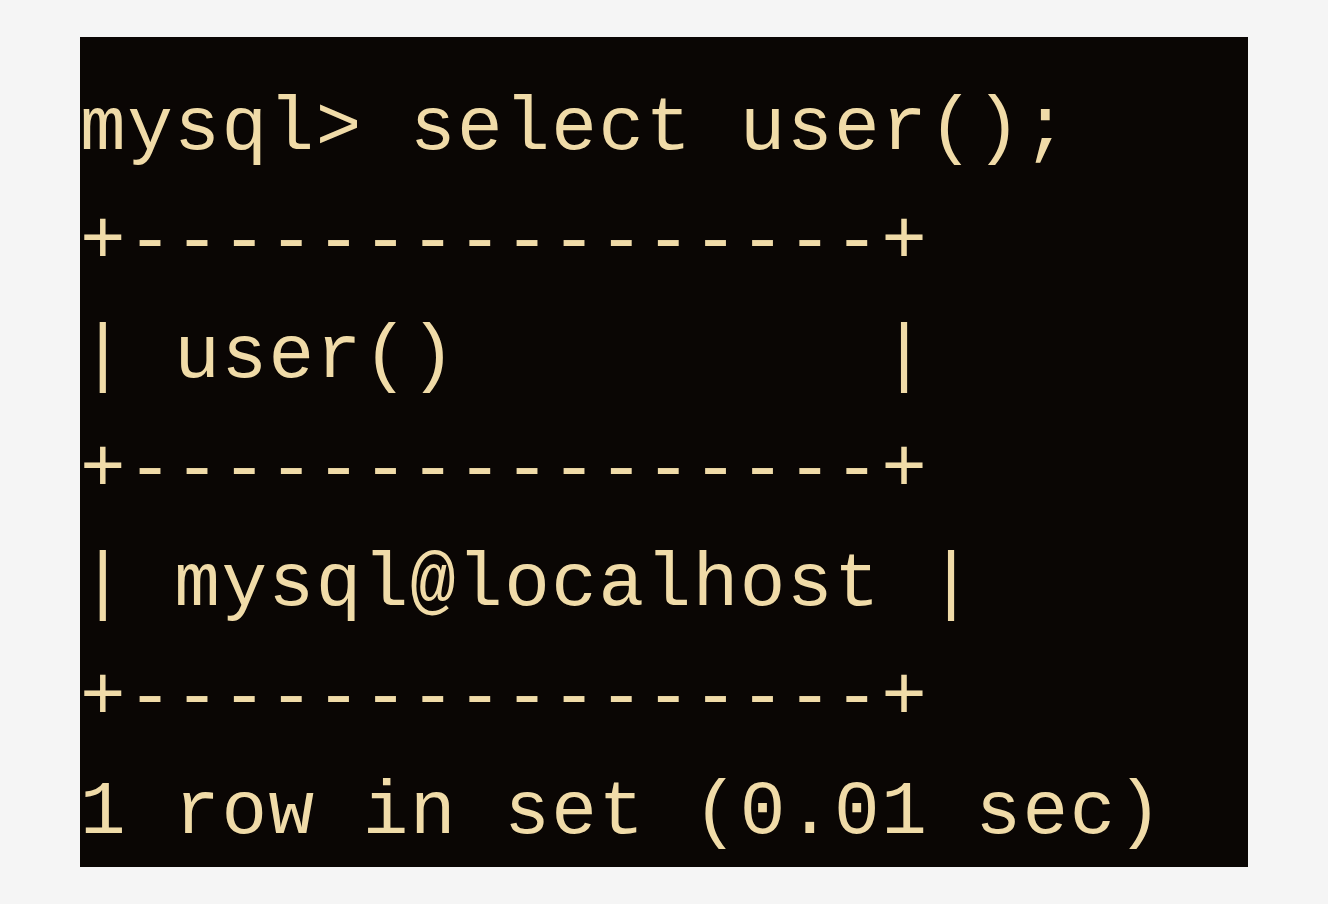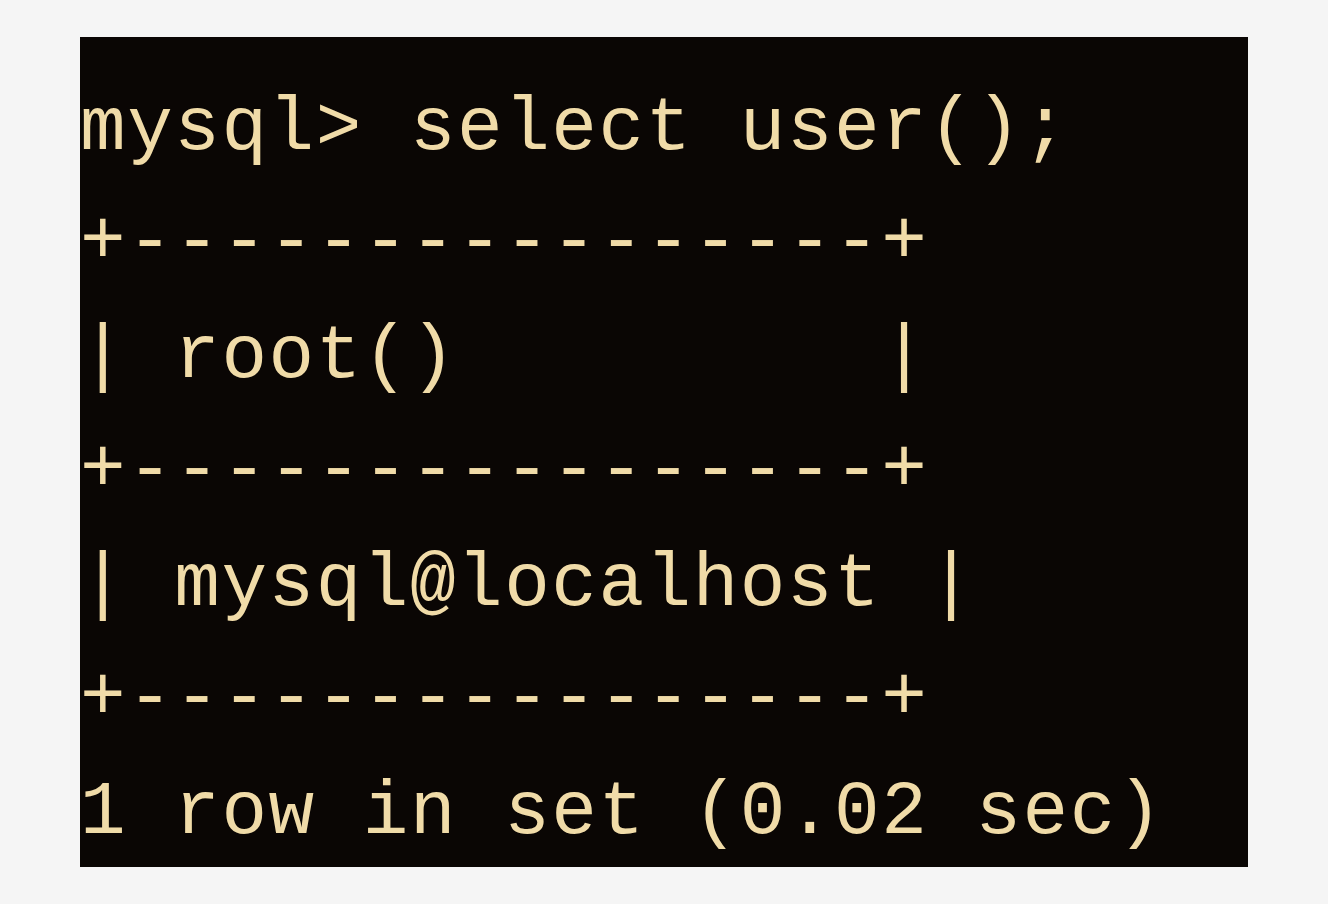--- a/index.html
+++ b/index.html
@@ -31,18 +31,18 @@
       white-space: pre;
       font-weight: 400;
     }
   </style>
 </head>
 <body>
 
 <div class="terminal">
   <div class="line"><span>mysql&gt; </span><span>select user();</span></div>
   <div class="line">+----------------+</div>
-  <div class="line">| root()         |</div>
+  <div class="line">| user()         |</div>
   <div class="line">+----------------+</div>
   <div class="line">| mysql@localhost |</div>
   <div class="line">+----------------+</div>
-  <div class="line">1 row in set (0.02 sec)</div>
+  <div class="line">1 row in set (0.01 sec)</div>
 </div>
 
 </body></html>

